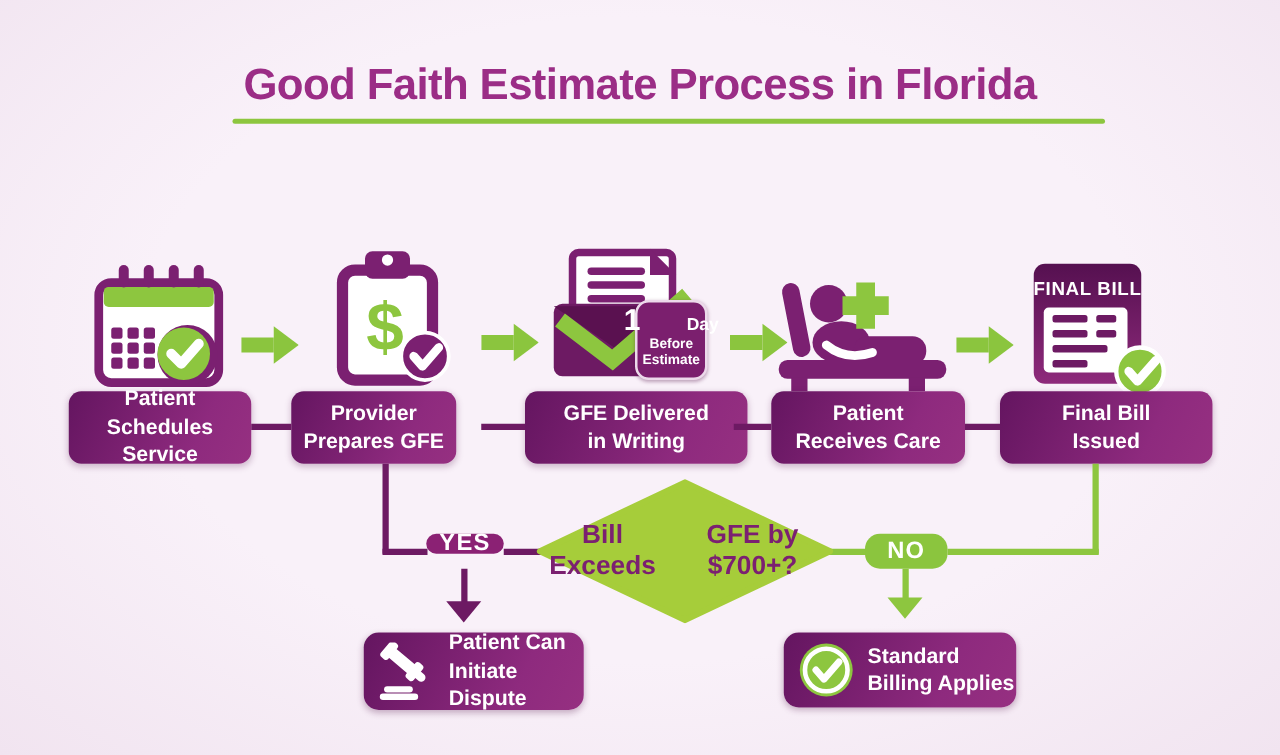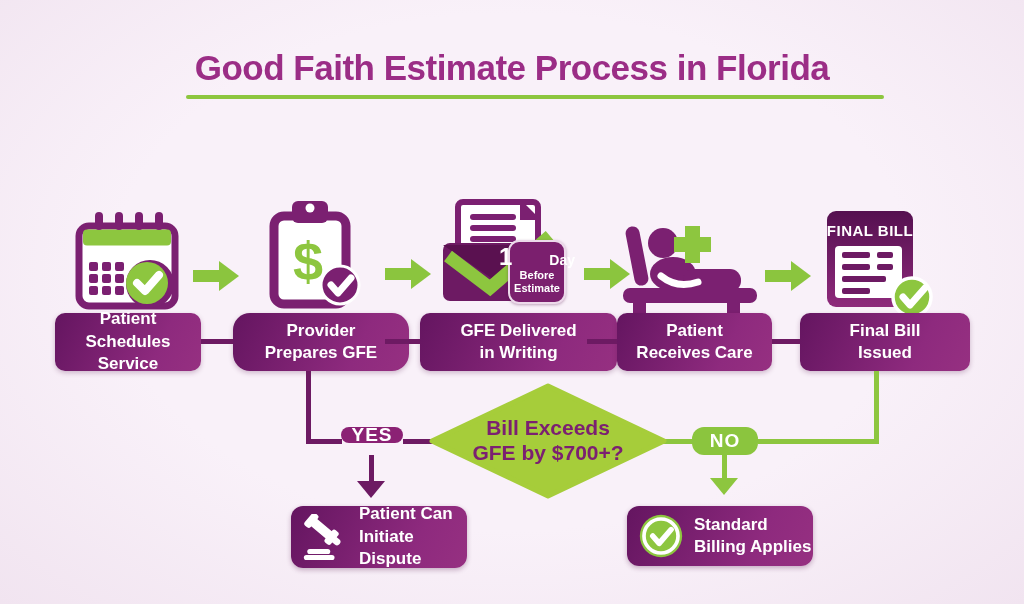--- a/index.html
+++ b/index.html
@@ -34,21 +34,21 @@
   .pill {
     position:absolute; border-radius:12px; color:#fff; font-weight:800;
     font-size:19px; display:flex; align-items:center; justify-content:center;
     letter-spacing:1px;
   }
   .pill-yes { left:341px; top:427px; width:62px; height:16px; background:#8b2174; }
   .pill-no  { left:692px; top:427px; width:66px; height:28px; background:#8bc53e; }
   .diamond-wrap { position:absolute; left:428px; top:383px; width:240px; height:116px; }
   .diamond-text {
     position:absolute; left:428px; top:383px; width:240px; height:116px;
-    display:flex; flex-direction:column; align-items:center; justify-content:center;
+    display:flex; flex-direction:row; align-items:center; justify-content:center;
     color:#7b2071; font-weight:800; font-size:21px; line-height:1.18; text-align:center;
   }
   .down-arrowhead { position:absolute; width:0; height:0;
     border-left:14px solid transparent; border-right:14px solid transparent; }
   .outcome-box {
     position:absolute; top:506px; border-radius:12px;
     background:linear-gradient(115deg,#641560 0%,#8e2a7e 70%,#963081 100%);
     color:#fff; display:flex; align-items:center;
     box-shadow:0 2px 5px rgba(80,15,70,0.3);
   }
@@ -178,25 +178,25 @@
       <rect x="22" y="80" width="28" height="6" rx="2"></rect>
     </g>
     <circle cx="92" cy="89" r="19" fill="#8dc63f" stroke="#ffffff" stroke-width="3.5"></circle>
     <path d="M83 89 l7 8 l15 -17" stroke="#ffffff" stroke-width="7" fill="none" stroke-linecap="round" stroke-linejoin="round"></path>
   </svg>
 
   <div class="step-box" style="left:55px; width:146px; top:313px;">
     <div>Patient</div>
     <div>Schedules Service</div>
   </div>
-  <div class="step-box" style="left:233px; width:176px; top:313px;border-radius:17px;">
+  <div class="step-box" style="left:233px; width:132px; top:313px;">
     <div>Provider</div>
     <div>Prepares GFE</div>
   </div>
-  <div class="step-box" style="left:420px; width:197px; top:313px;">
+  <div class="step-box" style="left:420px; width:178px; top:313px;">
     <div>GFE Delivered</div>
     <div>in Writing</div>
   </div>
   <div class="step-box" style="left:617px; width:155px; top:313px;">
     <div>Patient</div>
     <div>Receives Care</div>
   </div>
   <div class="step-box" style="left:800px; width:170px; top:313px;">
     <div>Final Bill</div>
     <div>Issued</div>

